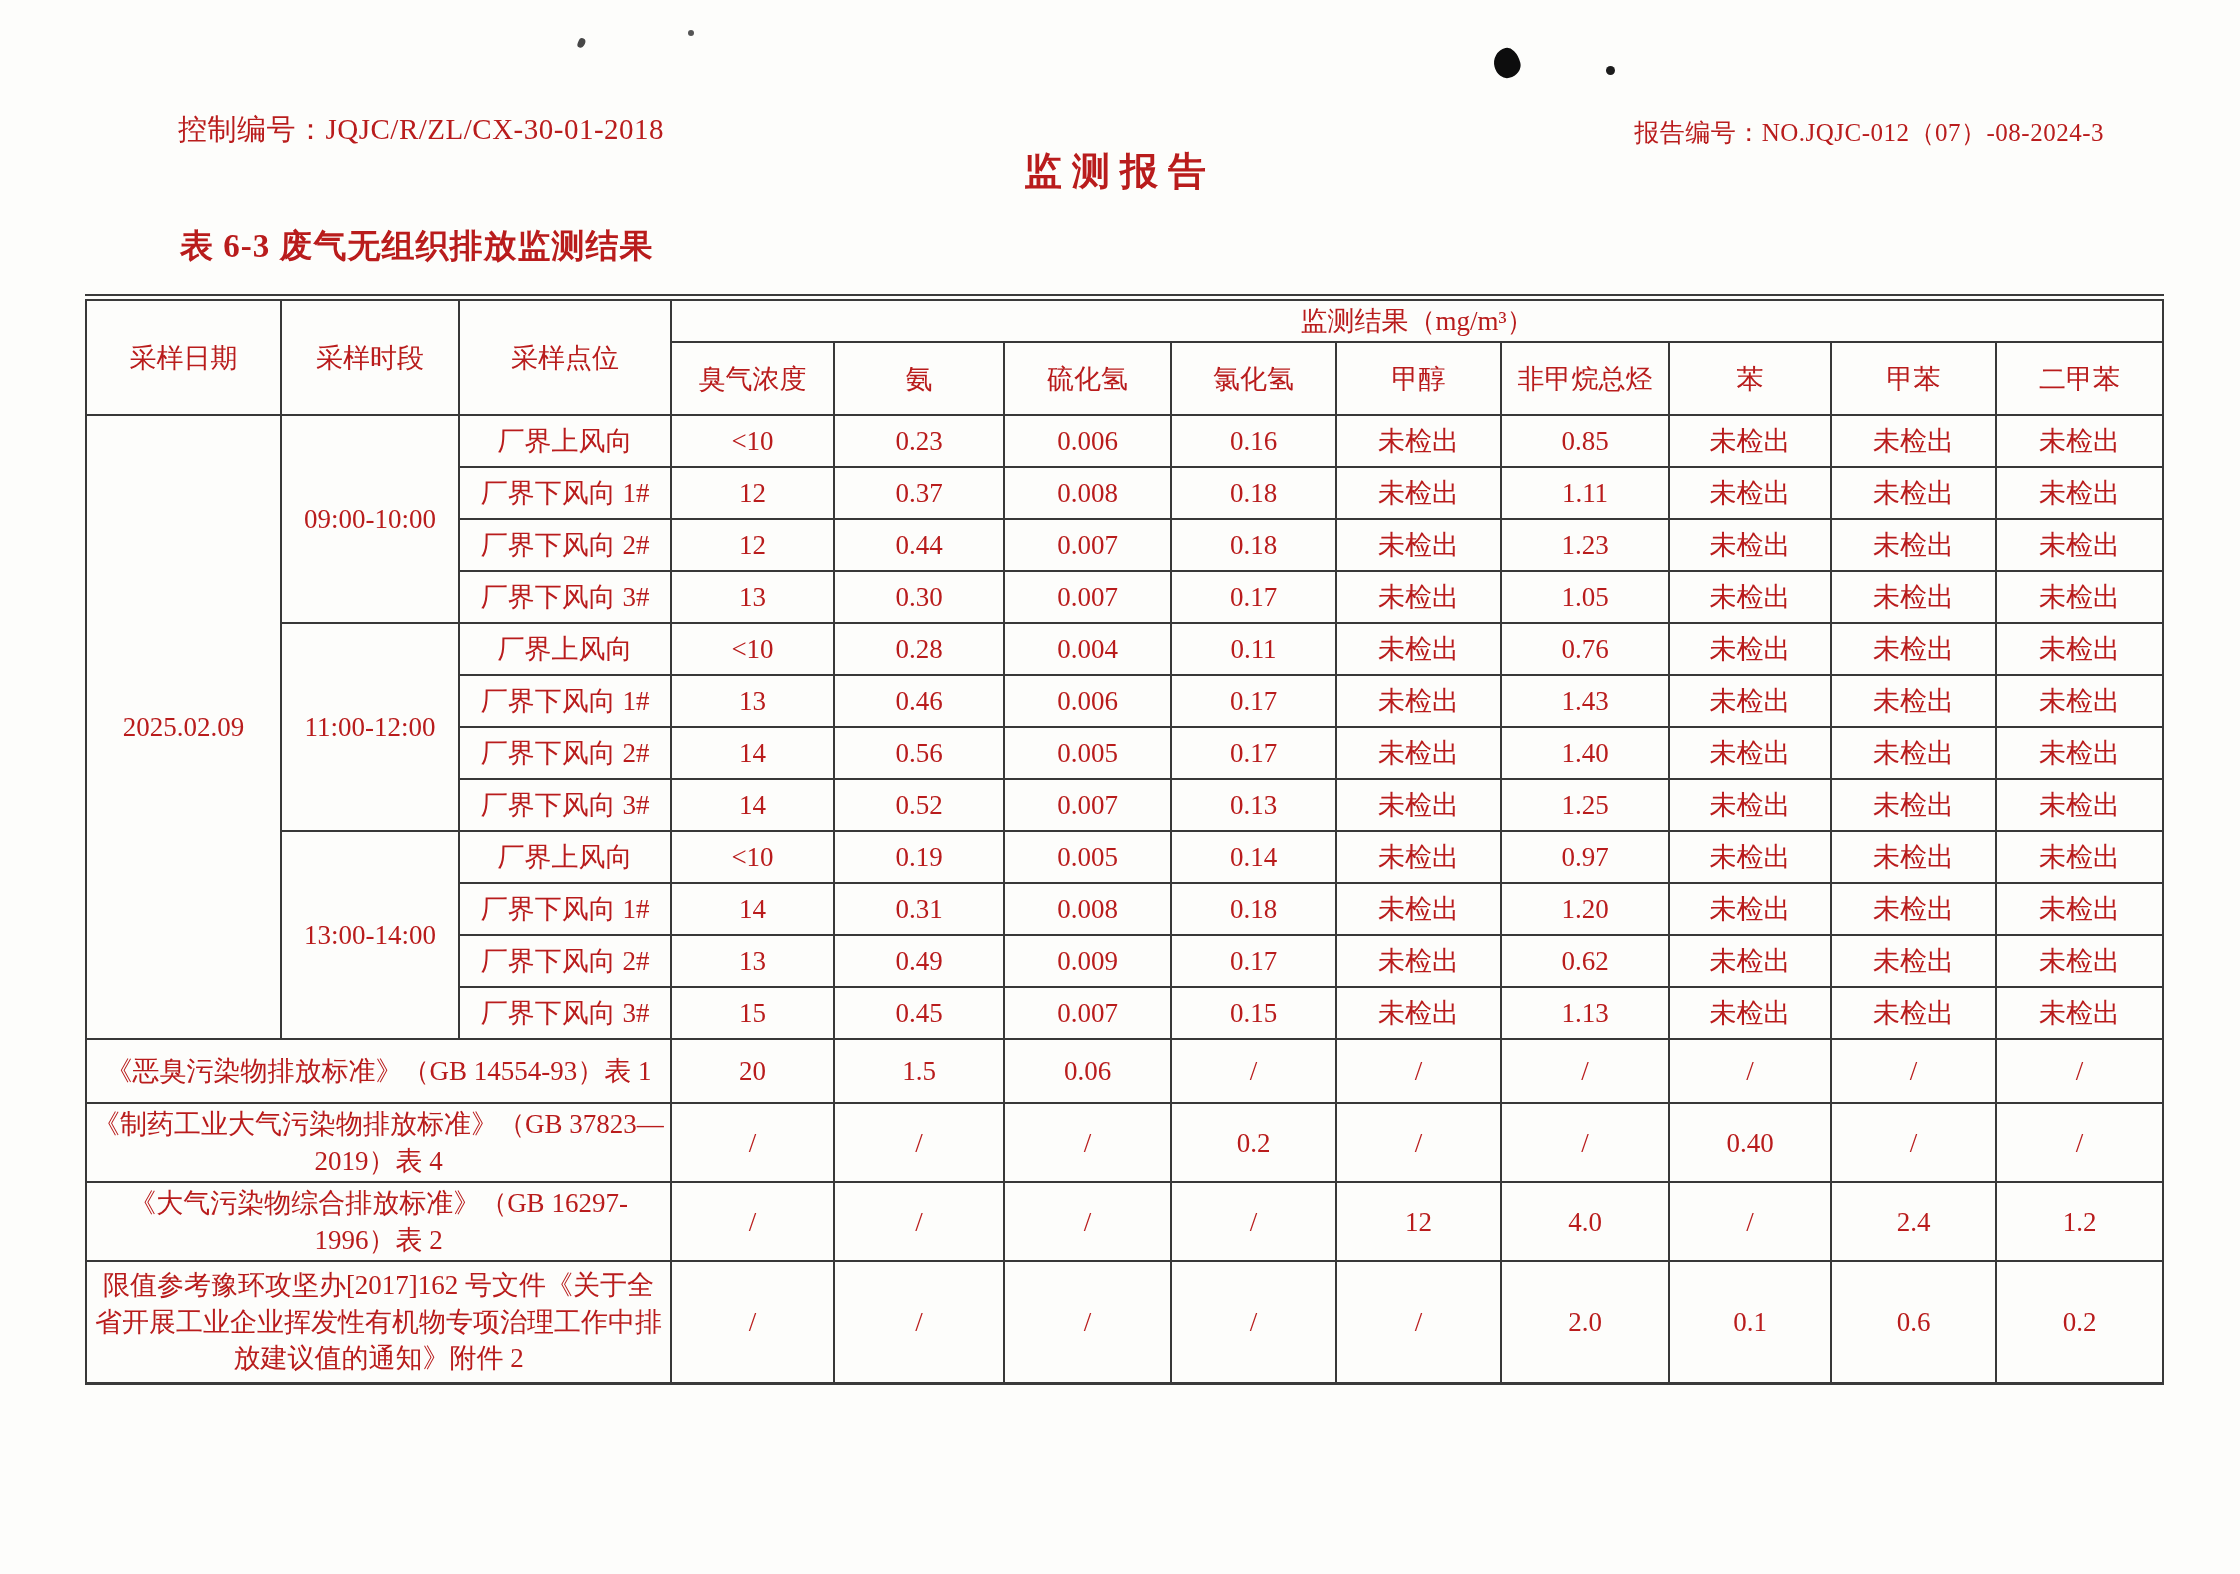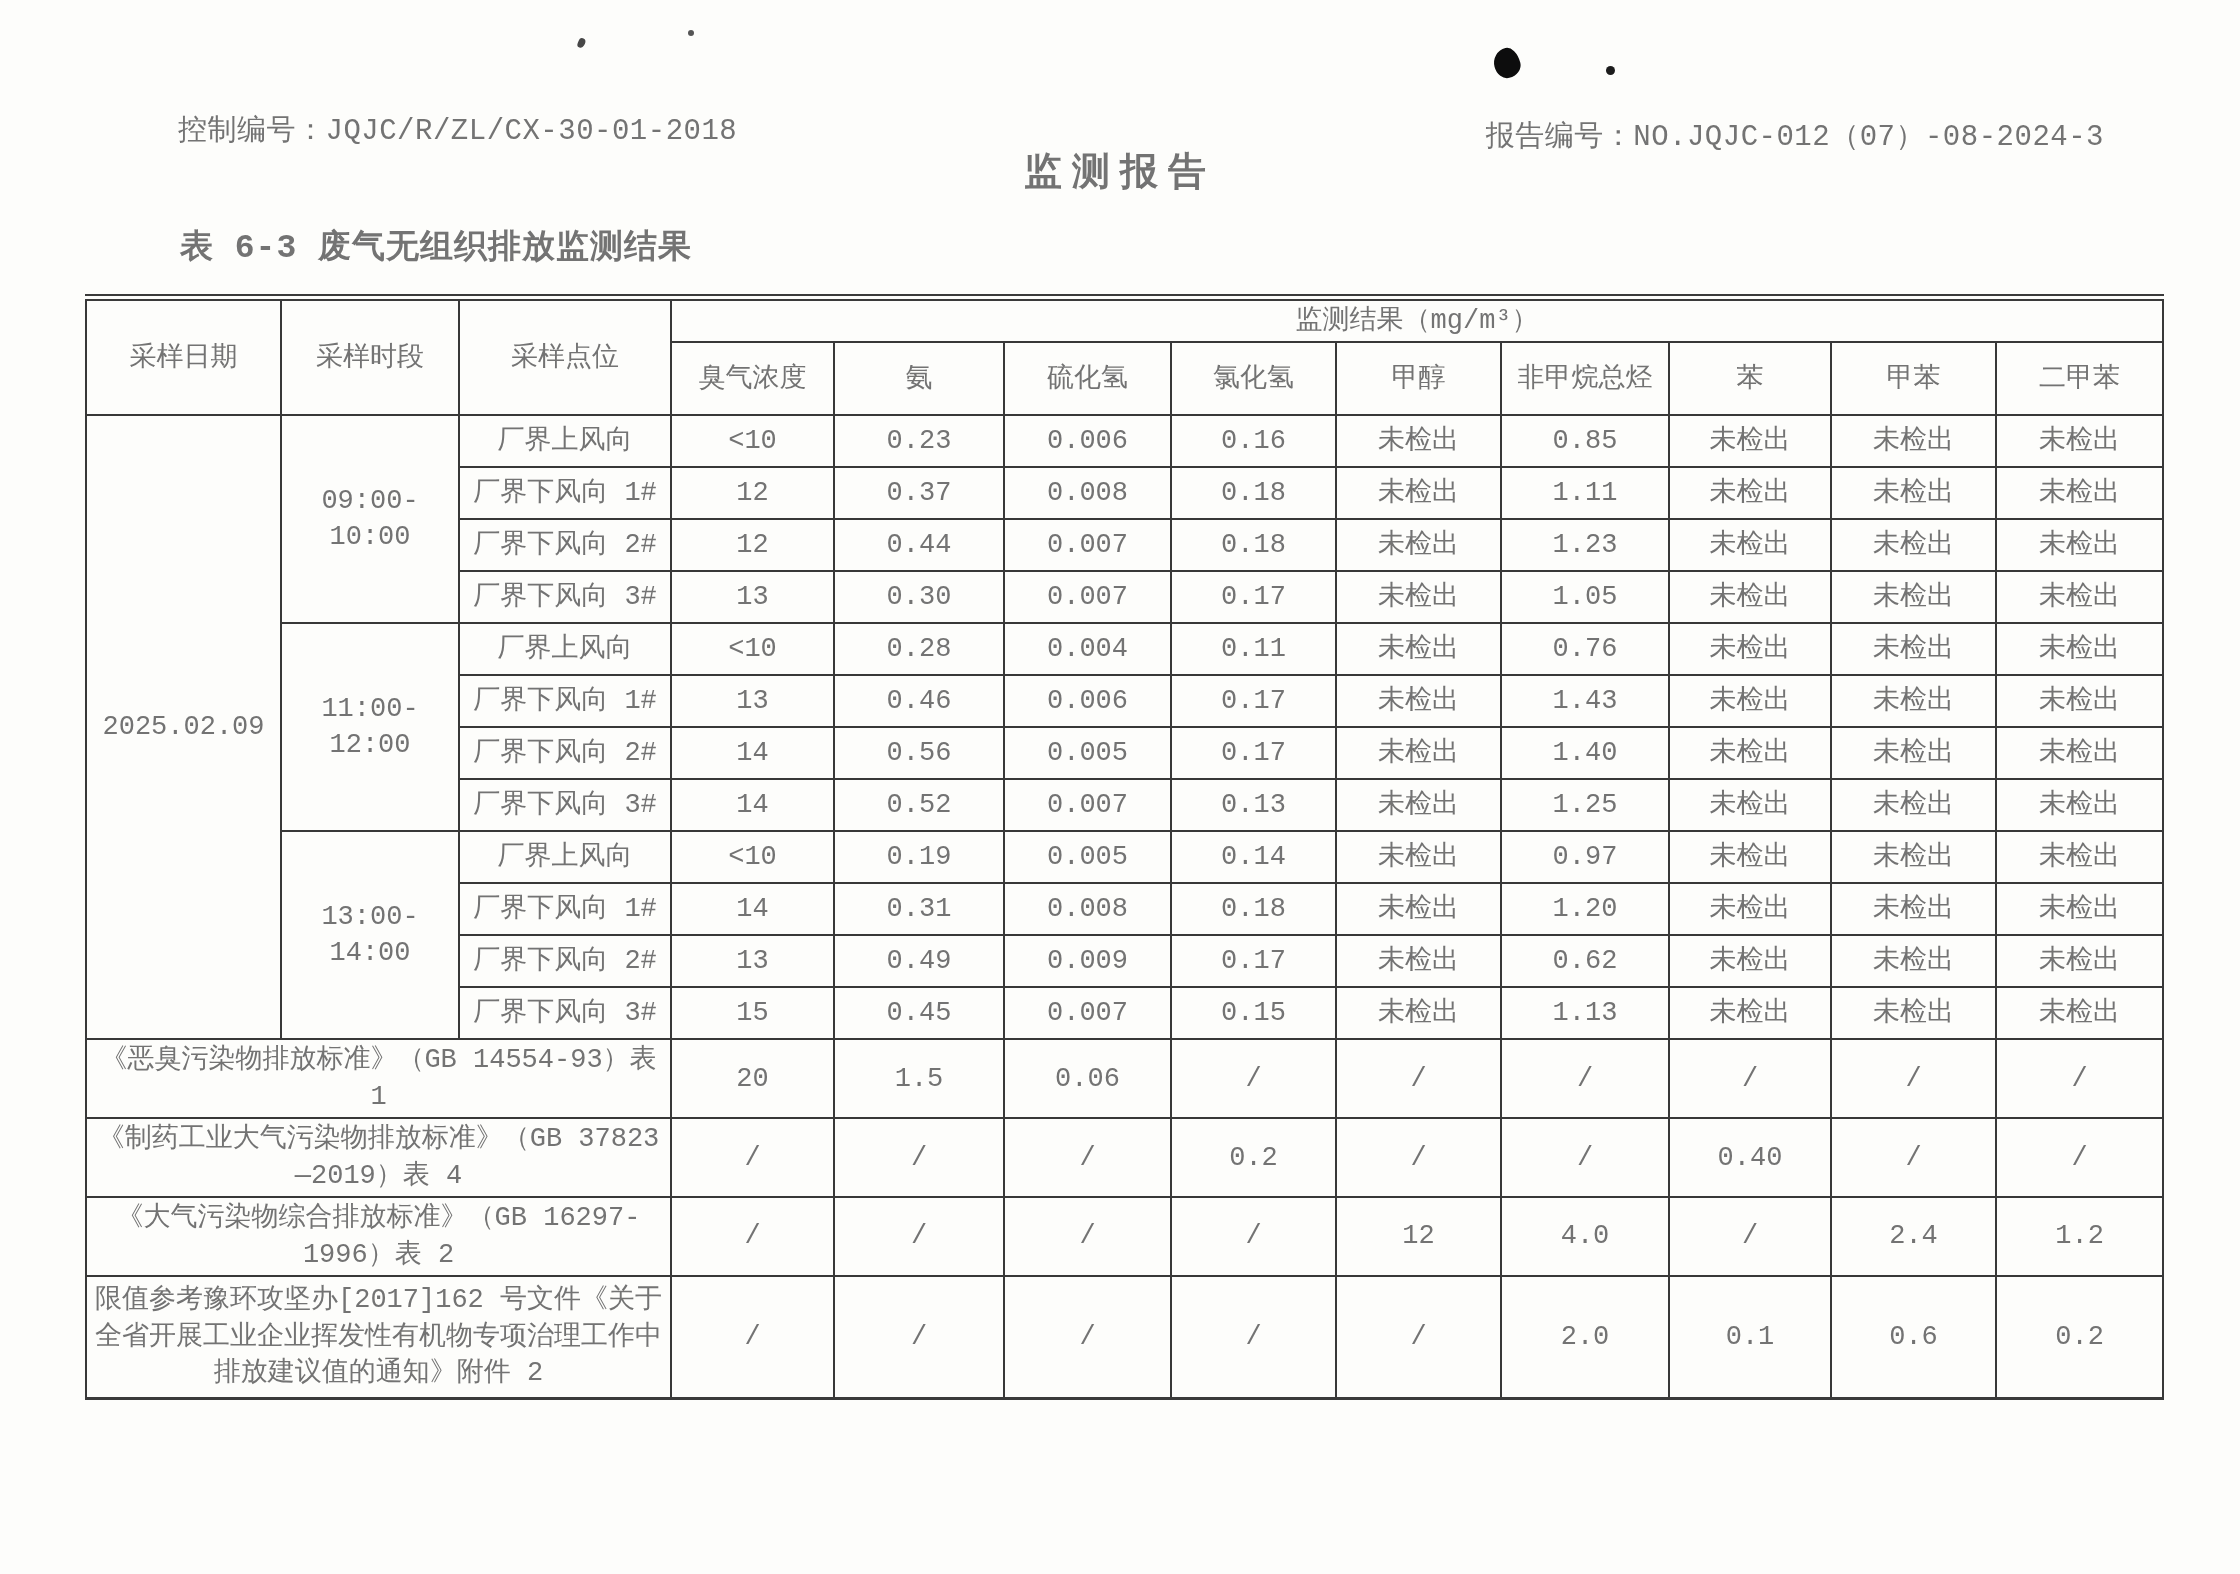--- a/index.html
+++ b/index.html
@@ -1,37 +1,37 @@
 <!DOCTYPE html>
 <html><head>
 <meta charset="utf-8">
 <style>
   * { margin:0; padding:0; box-sizing:border-box; }
   html,body { background:#e9e9e9; }
   .page {
     position:relative;
     width:2240px; height:1574px;
     background:#fdfdfb;
-    font-family:Liberation Mono, monospace;
-    color:#737373;
+    font-family:Liberation Serif, serif;
+    color:#b91c1c;
     overflow:hidden;
   }
   
   .blob-big { position:absolute; left:1494px; top:48px; width:26px; height:30px;
     background:#0d0d0d; border-radius:58% 42% 55% 45% / 52% 60% 40% 48%;
     transform:rotate(-14deg); }
   .blob-dot { position:absolute; left:1606px; top:66px; width:9px; height:9px;
     background:#1c1c1c; border-radius:50%; }
   .speck-1 { position:absolute; left:578px; top:38px; width:7px; height:10px;
     background:#474747; border-radius:50% 50% 60% 40%; transform:rotate(20deg); }
   .speck-2 { position:absolute; left:688px; top:30px; width:6px; height:6px;
     background:#555; border-radius:50%; }
 
   .hdr-left  { position:absolute; left:178px; top:110px; font-size:29px; letter-spacing:0.5px; }
-  .hdr-right { position:absolute; right:136px; top:116px; font-size:29px; letter-spacing:0.5px;text-align:right; }
+  .hdr-right { position:absolute; right:136px; top:116px; font-size:25px; letter-spacing:0.5px;text-align:right; }
   .doc-title { position:absolute; left:0; right:0; top:146px; text-align:center;
     font-size:38px; font-weight:bold; letter-spacing:10px; }
   .tbl-caption { position:absolute; left:180px; top:224px; font-size:33px; font-weight:bold;
     letter-spacing:1px; }
 
   table.monitor {
     position:absolute; left:85px; top:294px;
     width:2077px; table-layout:fixed;
     border-collapse:collapse;
     border-top:7px double #3a3a3a;

